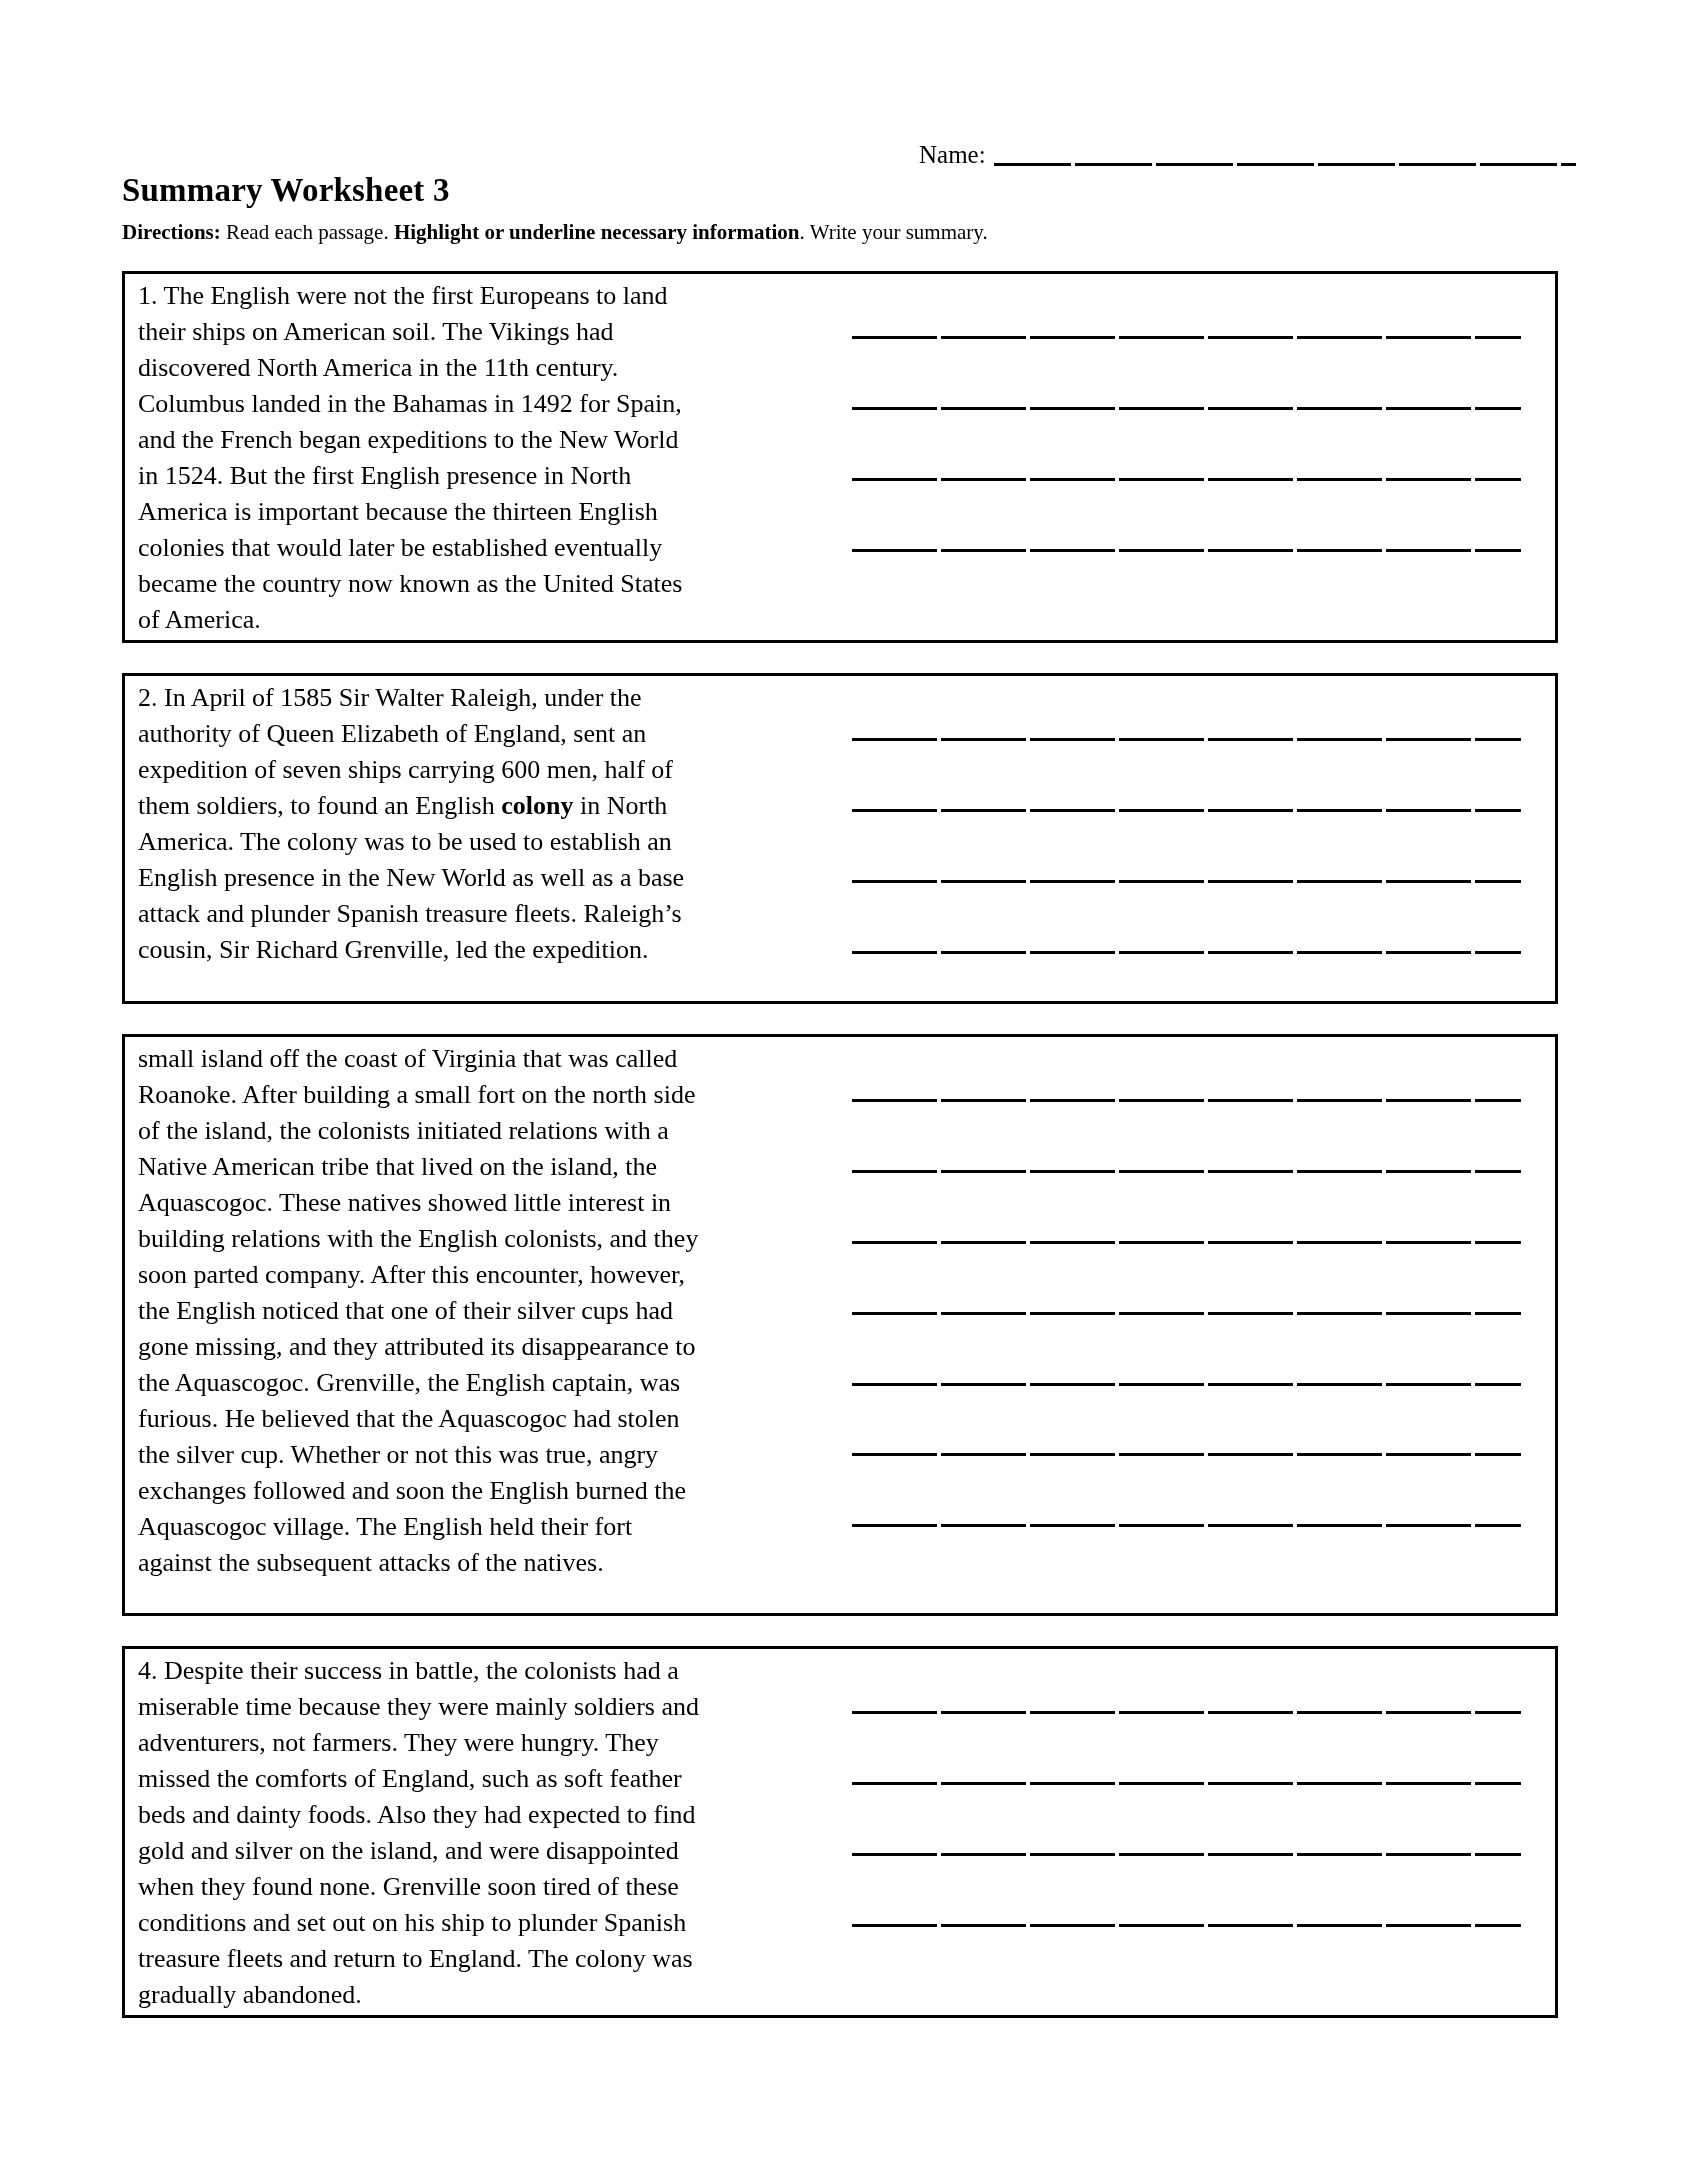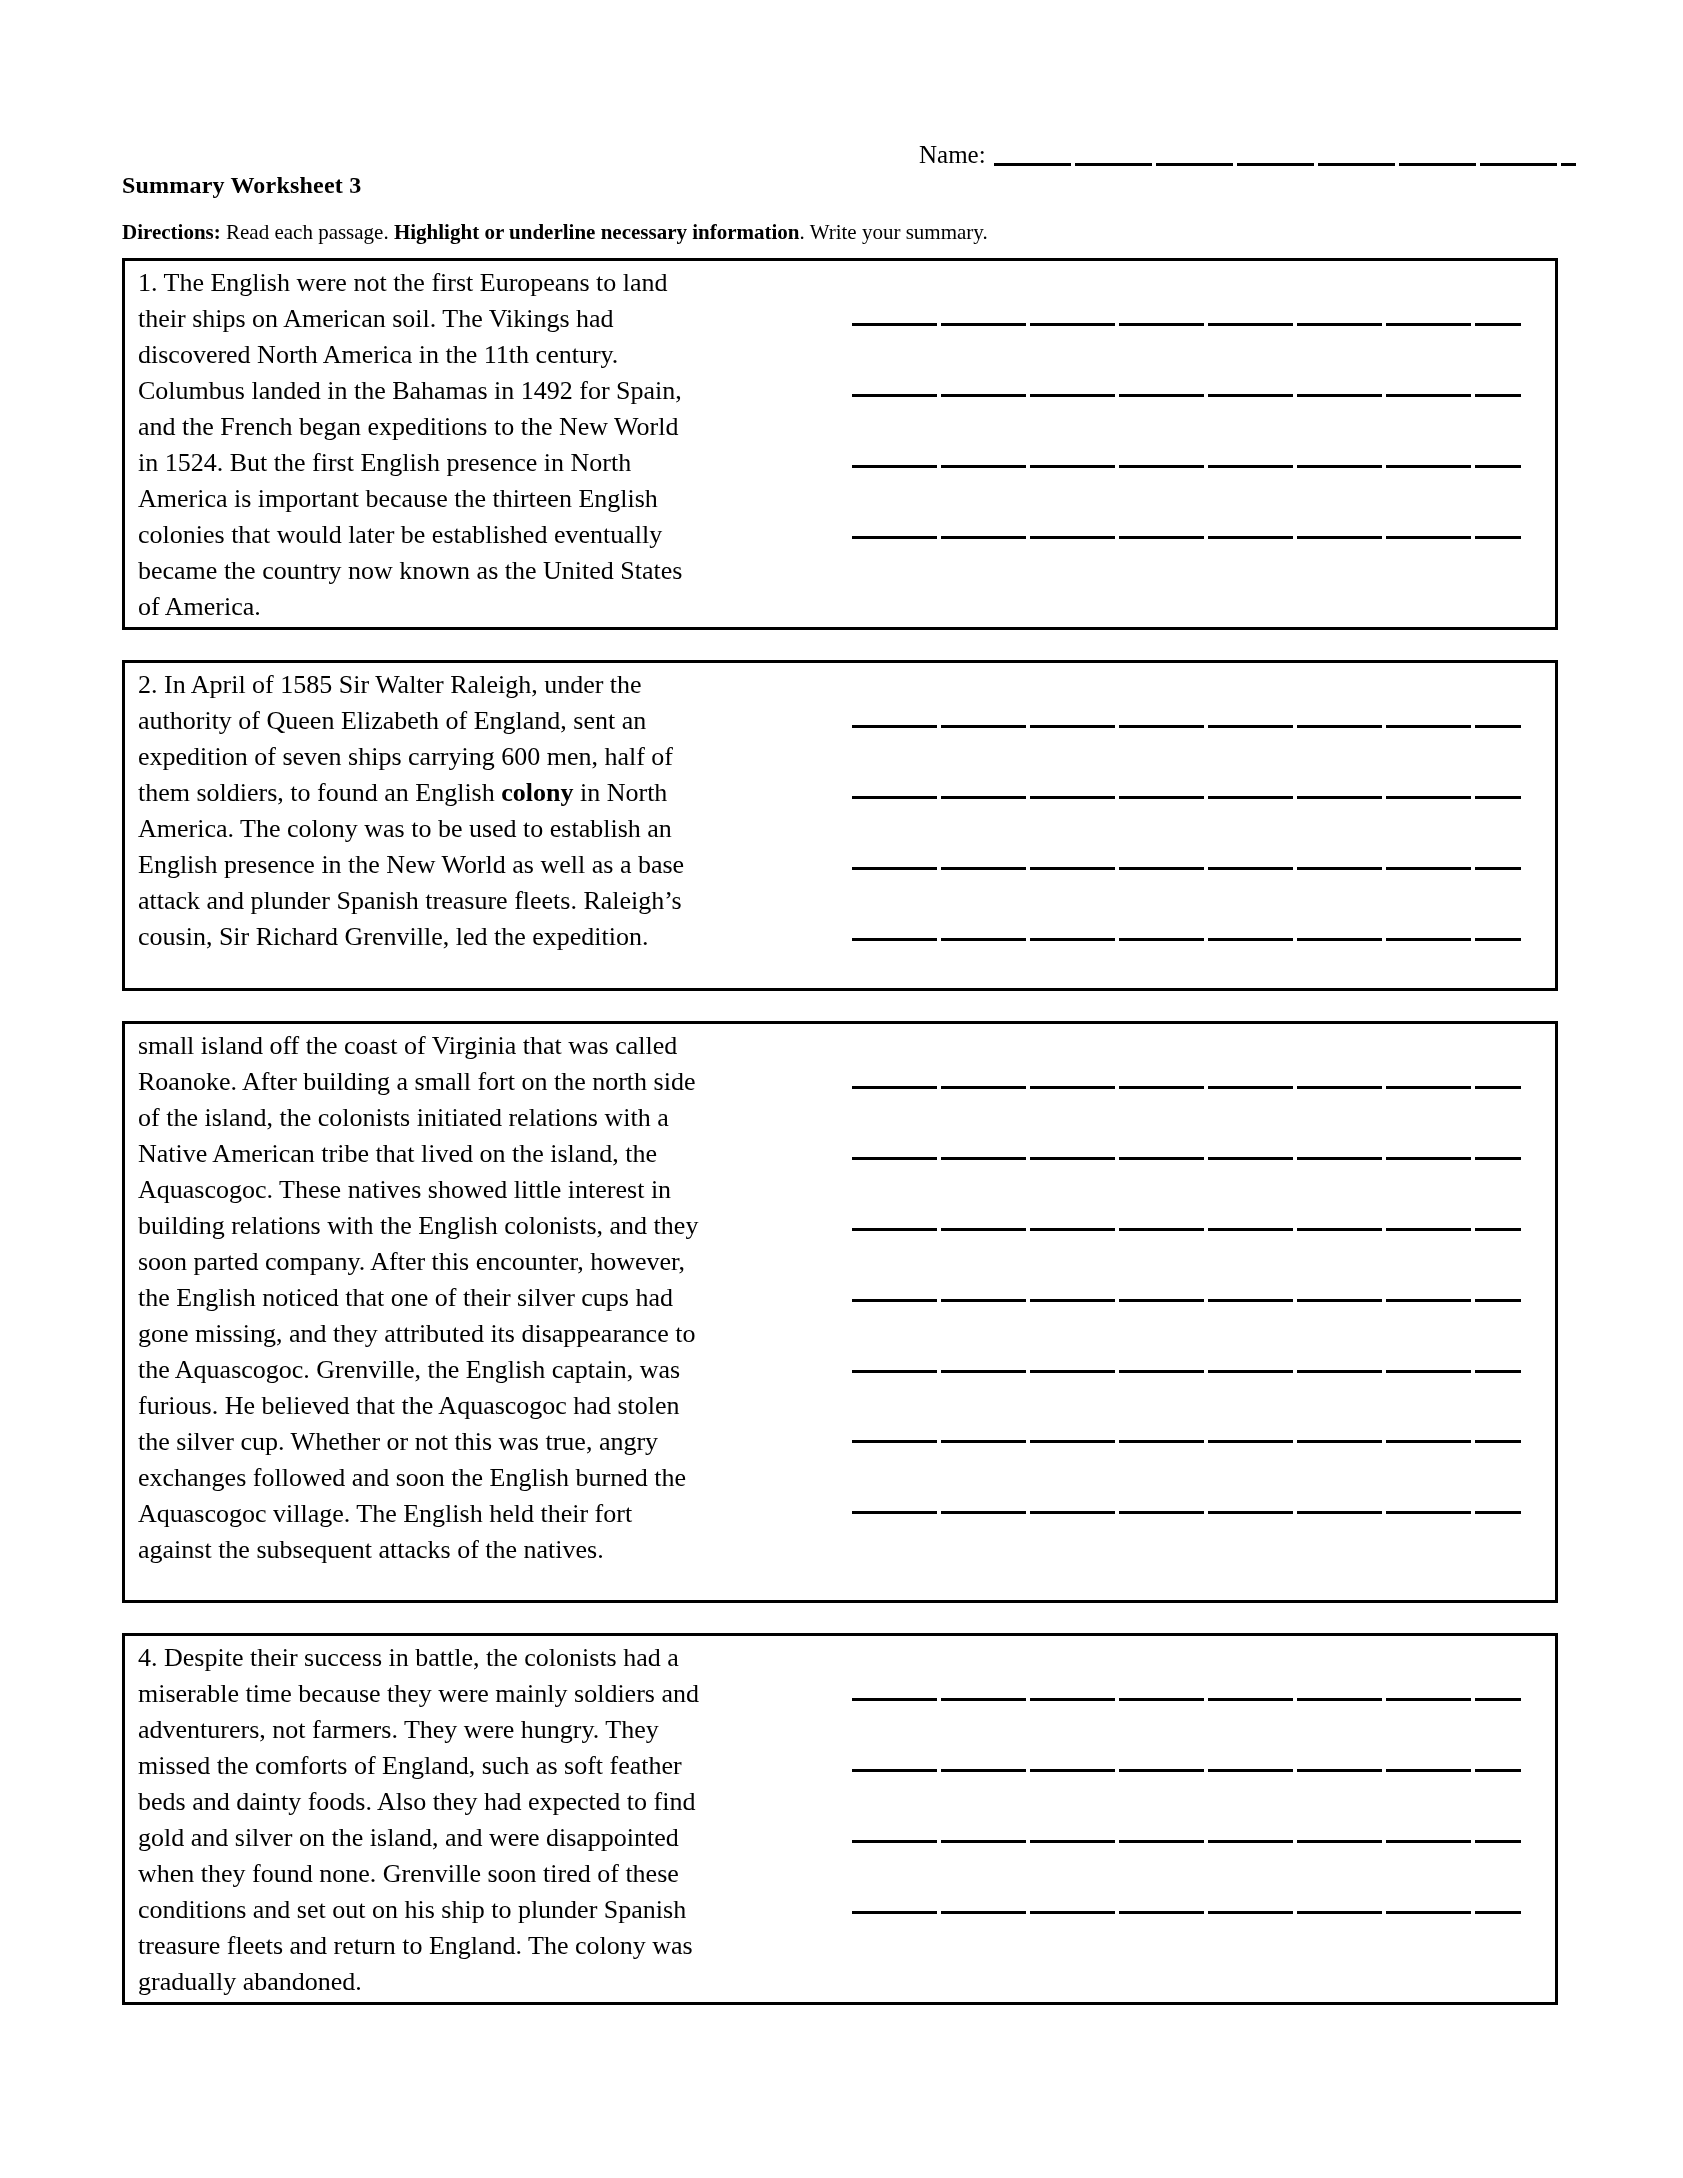--- a/index.html
+++ b/index.html
@@ -27,37 +27,37 @@
     height: 2.5px;
     margin-bottom: 3px;
     background: repeating-linear-gradient(to right, #000 0 77px, transparent 77px 81px);
   }
 
   
   .title {
     position: absolute;
     top: 172px;
     left: 122px;
-    font-size: 24px;
+    font-size: 33px;
     font-weight: bold;
     letter-spacing: 0.2px;
   }
   .directions {
     position: absolute;
     top: 220px;
     left: 122px;
     font-size: 21px;
     white-space: nowrap;
   }
   .directions b { font-weight: bold; }
 
   
   .boxes {
     position: absolute;
-    top: 258px;
+    top: 271px;
     left: 122px;
     width: 1436px;
     display: flex;
     flex-direction: column;
     gap: 30px;
   }
   .box {
     position: relative;
     border: 3px solid #000;
     box-sizing: border-box;

